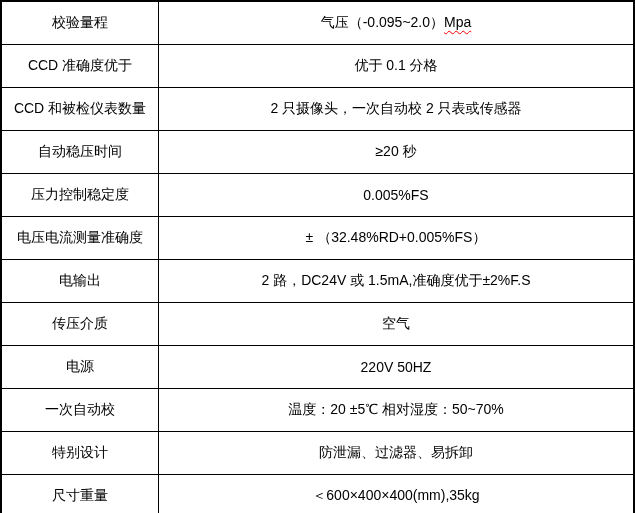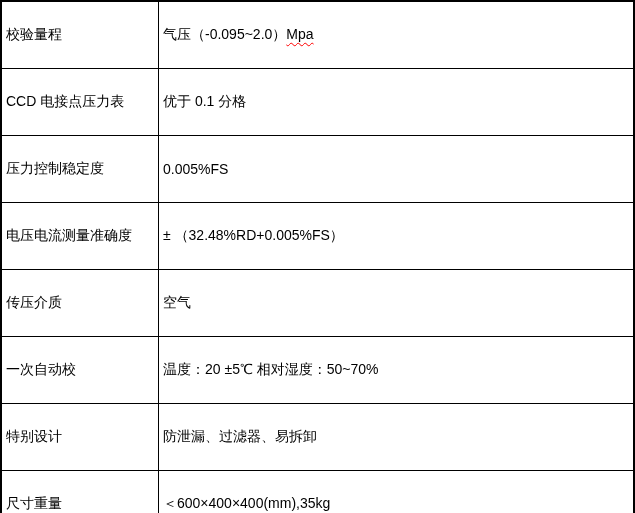--- a/index.html
+++ b/index.html
@@ -16,27 +16,27 @@
   table.spec-table {
     width: 635px;
     height: 513px;
     border-collapse: collapse;
     table-layout: fixed;
     border: 2px solid #000000;
     background: #ffffff;
   }
   table.spec-table td {
     border: 1px solid #000000;
-    text-align: left;
+    text-align: center;
     vertical-align: middle;
     font-family: "Liberation Sans", sans-serif;
     font-size: 14px;
     color: #000000;
     height: 34px;
-    padding: 16px 4px;
+    padding: 4px 4px;
     overflow: hidden;
     white-space: nowrap;
   }
   td.label-cell {
     width: 148px;
   }
   td.value-cell {
     width: auto;
   }
   .squiggle {
@@ -51,34 +51,50 @@
 <body>
 
 <div class="screen">
   <table class="spec-table">
     <tbody id="spec-tbody">
         <tr>
           <td class="label-cell">校验量程</td>
           <td class="value-cell"><span>气压（-0.095~2.0）</span><span class="squiggle">Mpa</span></td>
         </tr>
         <tr>
-          <td class="label-cell">CCD 电接点压力表</td>
+          <td class="label-cell">CCD 准确度优于</td>
           <td class="value-cell"><span>优于 0.1 分格</span></td>
+        </tr>
+        <tr>
+          <td class="label-cell">CCD 和被检仪表数量</td>
+          <td class="value-cell"><span>2 只摄像头，一次自动校 2 只表或传感器</span></td>
+        </tr>
+        <tr>
+          <td class="label-cell">自动稳压时间</td>
+          <td class="value-cell"><span>≥20 秒</span></td>
         </tr>
         <tr>
           <td class="label-cell">压力控制稳定度</td>
           <td class="value-cell"><span>0.005%FS</span></td>
         </tr>
         <tr>
           <td class="label-cell">电压电流测量准确度</td>
           <td class="value-cell"><span>± （32.48%RD+0.005%FS）</span></td>
         </tr>
         <tr>
+          <td class="label-cell">电输出</td>
+          <td class="value-cell"><span>2 路，DC24V 或 1.5mA,准确度优于±2%F.S</span></td>
+        </tr>
+        <tr>
           <td class="label-cell">传压介质</td>
           <td class="value-cell"><span>空气</span></td>
+        </tr>
+        <tr>
+          <td class="label-cell">电源</td>
+          <td class="value-cell"><span>220V 50HZ</span></td>
         </tr>
         <tr>
           <td class="label-cell">一次自动校</td>
           <td class="value-cell"><span>温度：20 ±5℃ 相对湿度：50~70%</span></td>
         </tr>
         <tr>
           <td class="label-cell">特别设计</td>
           <td class="value-cell"><span>防泄漏、过滤器、易拆卸</span></td>
         </tr>
         <tr>

